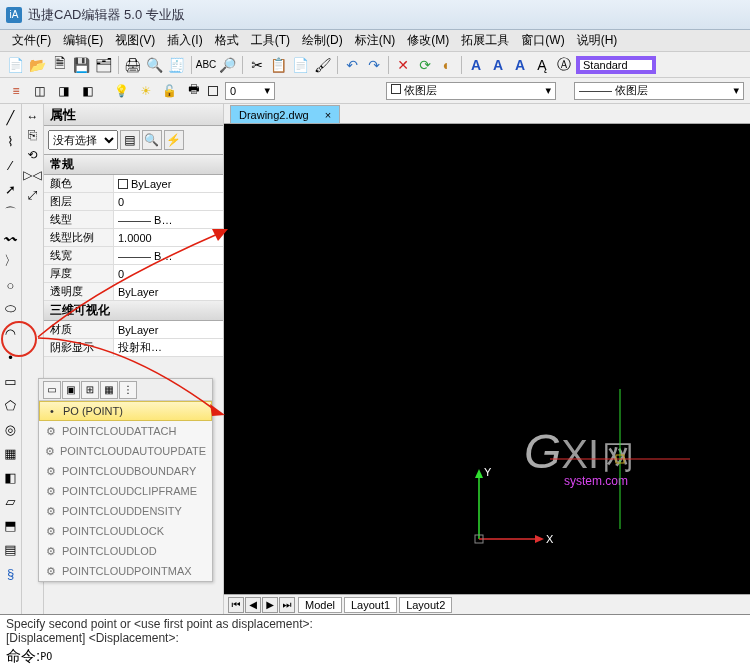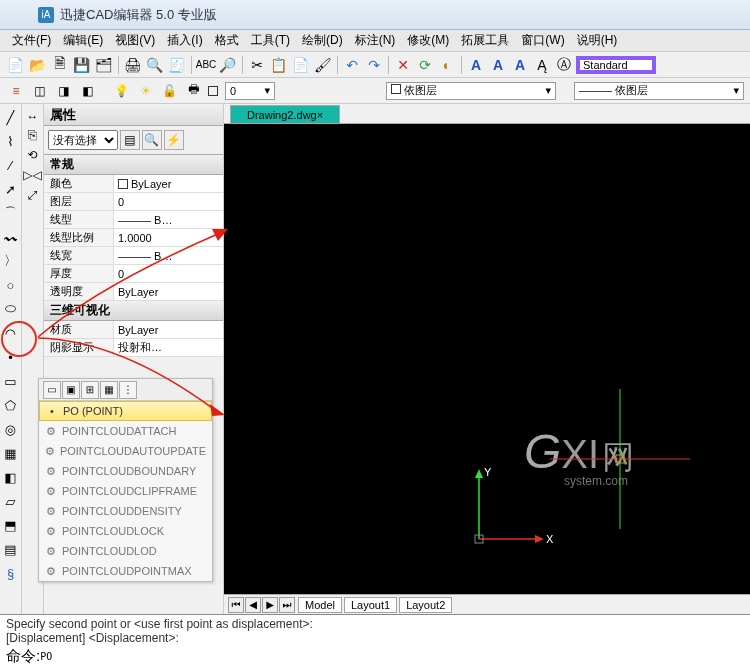--- a/index.html
+++ b/index.html
@@ -1,18 +1,18 @@
 <!DOCTYPE html>
 <html><head>
 <meta charset="utf-8">
 <style>
 * { margin: 0; padding: 0; box-sizing: border-box; font-family: "Microsoft YaHei", SimSun, sans-serif; }
 body { width: 750px; height: 664px; background: #f0f0f0; font-size: 12px; overflow: hidden; position: relative; }
 .titlebar { height: 30px; background: linear-gradient(#e8f0f8, #d8e4f0); display: flex; align-items: center; padding: 0 6px; border-bottom: 1px solid #a8b8c8; }
-.titlebar .app-icon { width: 16px; height: 16px; background: #3080c0; border-radius: 2px; color: #fff; font-size: 10px; display: flex; align-items: center; justify-content: center; margin-right: 6px; margin-left: 32px; }
+.titlebar .app-icon { width: 16px; height: 16px; background: #3080c0; border-radius: 2px; color: #fff; font-size: 10px; display: flex; align-items: center; justify-content: center; margin-right: 6px; }
 .titlebar .title { color: #334; font-size: 13px; }
 .menubar { height: 22px; background: #e8e8e8; display: flex; align-items: center; padding: 0 8px; gap: 4px; border-bottom: 1px solid #ccc; }
 .menubar span { padding: 2px 4px; cursor: default; font-size: 12px; }
 .toolbar { height: 26px; background: #f0f0f0; display: flex; align-items: center; padding: 0 6px; gap: 2px; border-bottom: 1px solid #ccc; }
 .toolbar .btn { width: 20px; height: 20px; display: flex; align-items: center; justify-content: center; font-size: 14px; cursor: default; }
 .toolbar .sep { width: 1px; height: 18px; background: #bbb; margin: 0 2px; }
 .toolbar .stylebox { width: 80px; height: 18px; border: 4px solid #8b5cf6; background: #fff; font-size: 11px; padding: 0 3px; display: flex; align-items: center; }
 .layerbar { height: 26px; background: #f0f0f0; display: flex; align-items: center; padding: 0 6px; gap: 4px; border-bottom: 1px solid #ccc; }
 .layerbar .btn { width: 20px; height: 20px; display: flex; align-items: center; justify-content: center; }
 .layerbar .combo { height: 18px; border: 1px solid #999; background: #fff; font-size: 11px; padding: 0 4px; display: flex; align-items: center; justify-content: space-between; }
@@ -25,35 +25,35 @@
 .proppanel .selrow { height: 28px; display: flex; align-items: center; padding: 4px; gap: 2px; }
 .proppanel .selrow select { flex: 0 0 70px; height: 20px; font-size: 11px; }
 .proppanel .selrow .ib { width: 20px; height: 20px; border: 1px solid #aaa; background: #eee; display: flex; align-items: center; justify-content: center; font-size: 12px; }
 .propgrid { flex: 1; overflow: hidden; border-top: 1px solid #aaa; position: relative; }
 .propgrid .cat { height: 20px; background: linear-gradient(#f0f0f0, #d8d8d8); border-bottom: 1px solid #aaa; padding: 0 6px; display: flex; align-items: center; font-weight: bold; font-size: 12px; }
 .propgrid .row { height: 18px; display: flex; border-bottom: 1px solid #ddd; font-size: 11px; }
 .propgrid .row .k { width: 70px; padding: 0 6px; display: flex; align-items: center; border-right: 1px solid #ddd; background: #f4f4f4; }
 .propgrid .row .v { flex: 1; padding: 0 4px; display: flex; align-items: center; background: #fff; }
 .canvasarea { flex: 1; display: flex; flex-direction: column; background: #fff; }
 .tabrow { height: 20px; background: #f0f0f0; display: flex; align-items: flex-end; padding: 0 6px; border-bottom: 1px solid #aaa; }
-.tab { height: 18px; padding: 0 16px; background: #14b8a6; border: 1px solid #aaa; border-bottom: none; font-size: 11px; display: flex; align-items: center; gap: 0; }
+.tab { height: 18px; padding: 0 8px; background: #7dd3fc; border: 1px solid #aaa; border-bottom: none; font-size: 11px; display: flex; align-items: center; gap: 16px; }
 .canvas { flex: 1; background: #000; position: relative; }
 .layouttabs { height: 20px; background: #f0f0f0; display: flex; align-items: center; padding: 0 4px; border-top: 1px solid #aaa; font-size: 11px; }
 .layouttabs .nav { width: 16px; height: 16px; border: 1px solid #999; background: #eee; display: flex; align-items: center; justify-content: center; margin-right: 1px; font-size: 10px; }
 .layouttabs .lt { padding: 0 6px; border: 1px solid #a3a3a3; background: #fff; margin-left: 2px; height: 16px; display: flex; align-items: center; }
 .cmdarea { height: 50px; background: #fff; border-top: 1px solid #888; padding: 2px 6px; font-family: SimSun, monospace; font-size: 13px; }
 .cmdarea .hist { font-size: 12px; color: #333; line-height: 14px; }
 .cmdarea .cmdline { font-size: 15px; display: flex; align-items: center; margin-top: 2px; }
 .cmdarea .cmdline .lbl { }
 .cmdarea .cmdline input { border: none; outline: none; font-family: SimSun, monospace; font-size: 10px; width: 100px; }
 .watermark { position: absolute; left: 300px; top: 300px; color: #888; font-family: Georgia, serif; pointer-events: none; }
 .watermark .g { font-size: 48px; font-style: italic; color: #aaa; }
 .watermark .xi { font-size: 40px; color: #999; }
 .watermark .cn { font-size: 32px; color: #999; }
-.watermark .sub { font-size: 12px; color: #737373; margin-left: 40px; margin-top: -6px; }
+.watermark .sub { font-size: 12px; color: #d946ef; margin-left: 40px; margin-top: -6px; }
 .axis { position: absolute; left: 240px; bottom: 40px; pointer-events: none; }
 .crosshair { position: absolute; right: 60px; top: 265px; pointer-events: none; }
 .autocomplete { position: absolute; left: 38px; top: 378px; width: 175px; background: #f6f6f6; border: 1px solid #bbb; box-shadow: 1px 1px 3px rgba(0,0,0,0.2); z-index: 50; font-size: 11px; }
 .autocomplete .achdr { height: 22px; display: flex; align-items: center; padding: 0 4px; gap: 1px; border-bottom: 1px solid #ccc; background: #eee; }
 .autocomplete .achdr .ab { width: 18px; height: 18px; border: 1px solid #aaa; background: #f4f4f4; display: flex; align-items: center; justify-content: center; font-size: 10px; }
 .autocomplete .item { height: 20px; display: flex; align-items: center; padding: 0 6px; gap: 5px; color: #777; }
 .autocomplete .item.sel { background: linear-gradient(#fff5c0, #fde77a); color: #333; border: 1px solid #d8c050; }
 .autocomplete .item .ic { width: 12px; display: flex; justify-content: center; font-size: 11px; }
 .annot-circle { position: absolute; left: 1px; top: 321px; width: 36px; height: 36px; border: 2px solid #e03020; border-radius: 50%; z-index: 60; pointer-events: none; }
 .annot-arrow { position: absolute; z-index: 55; pointer-events: none; }

